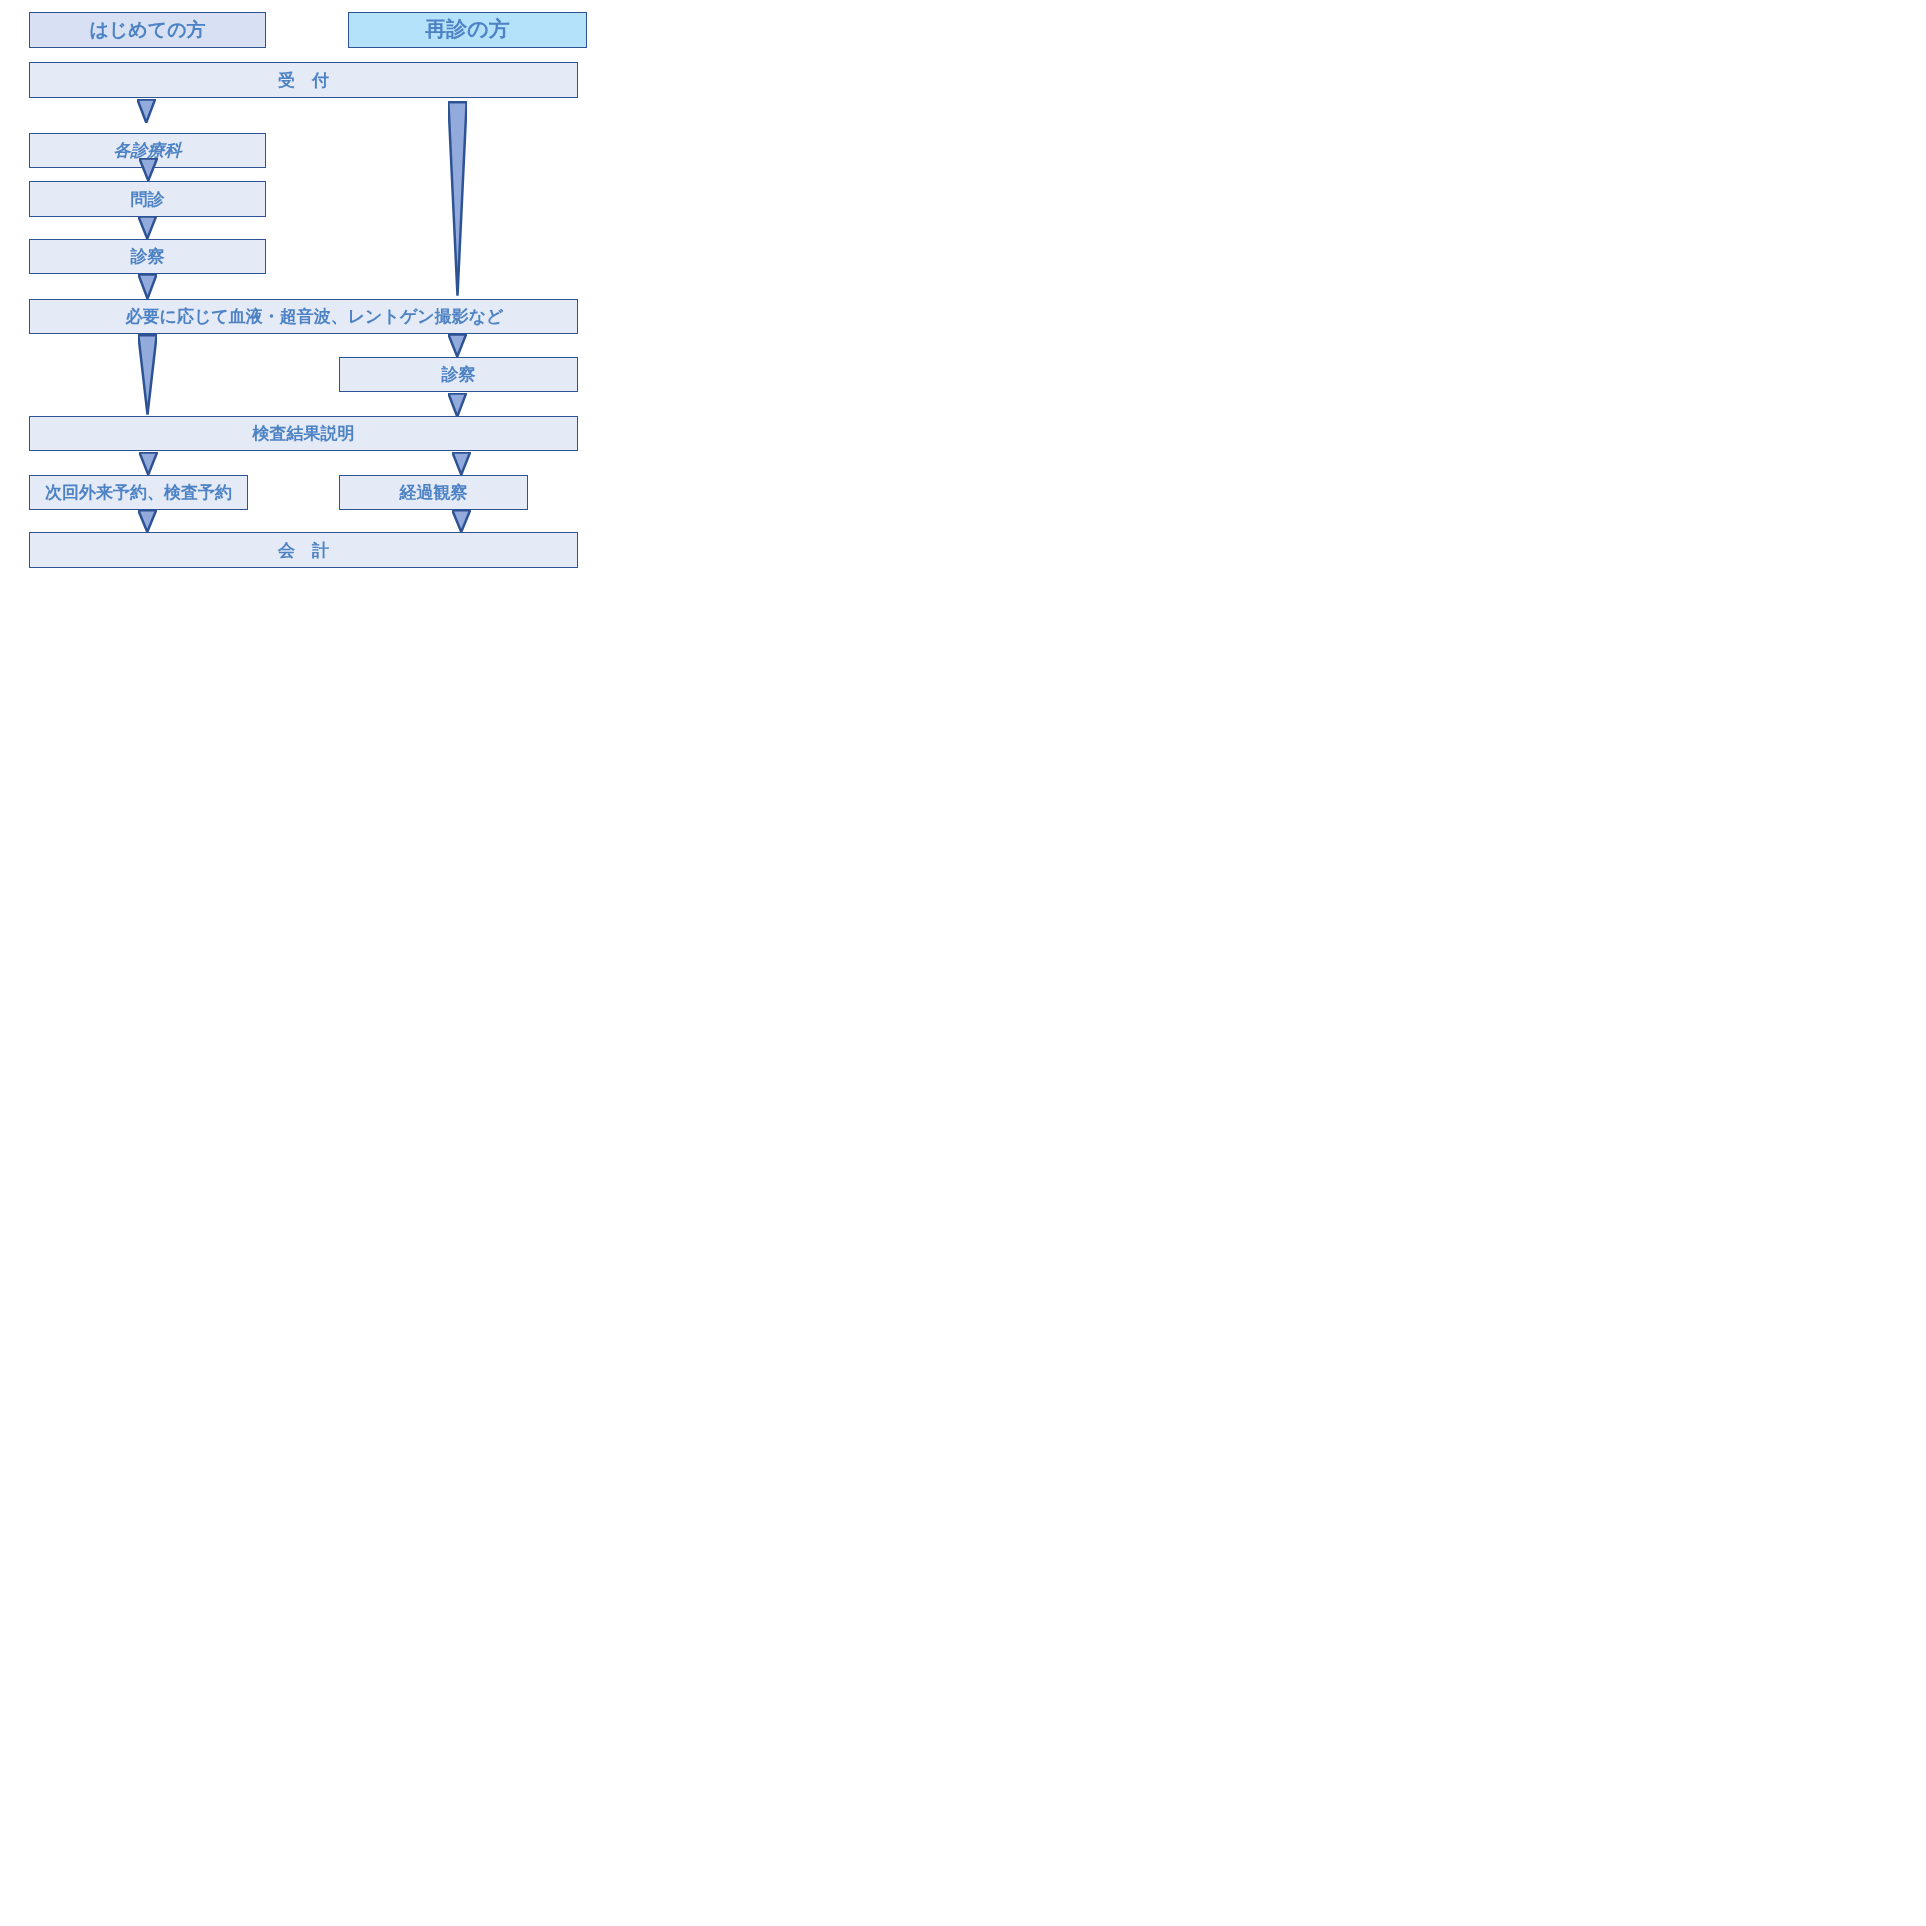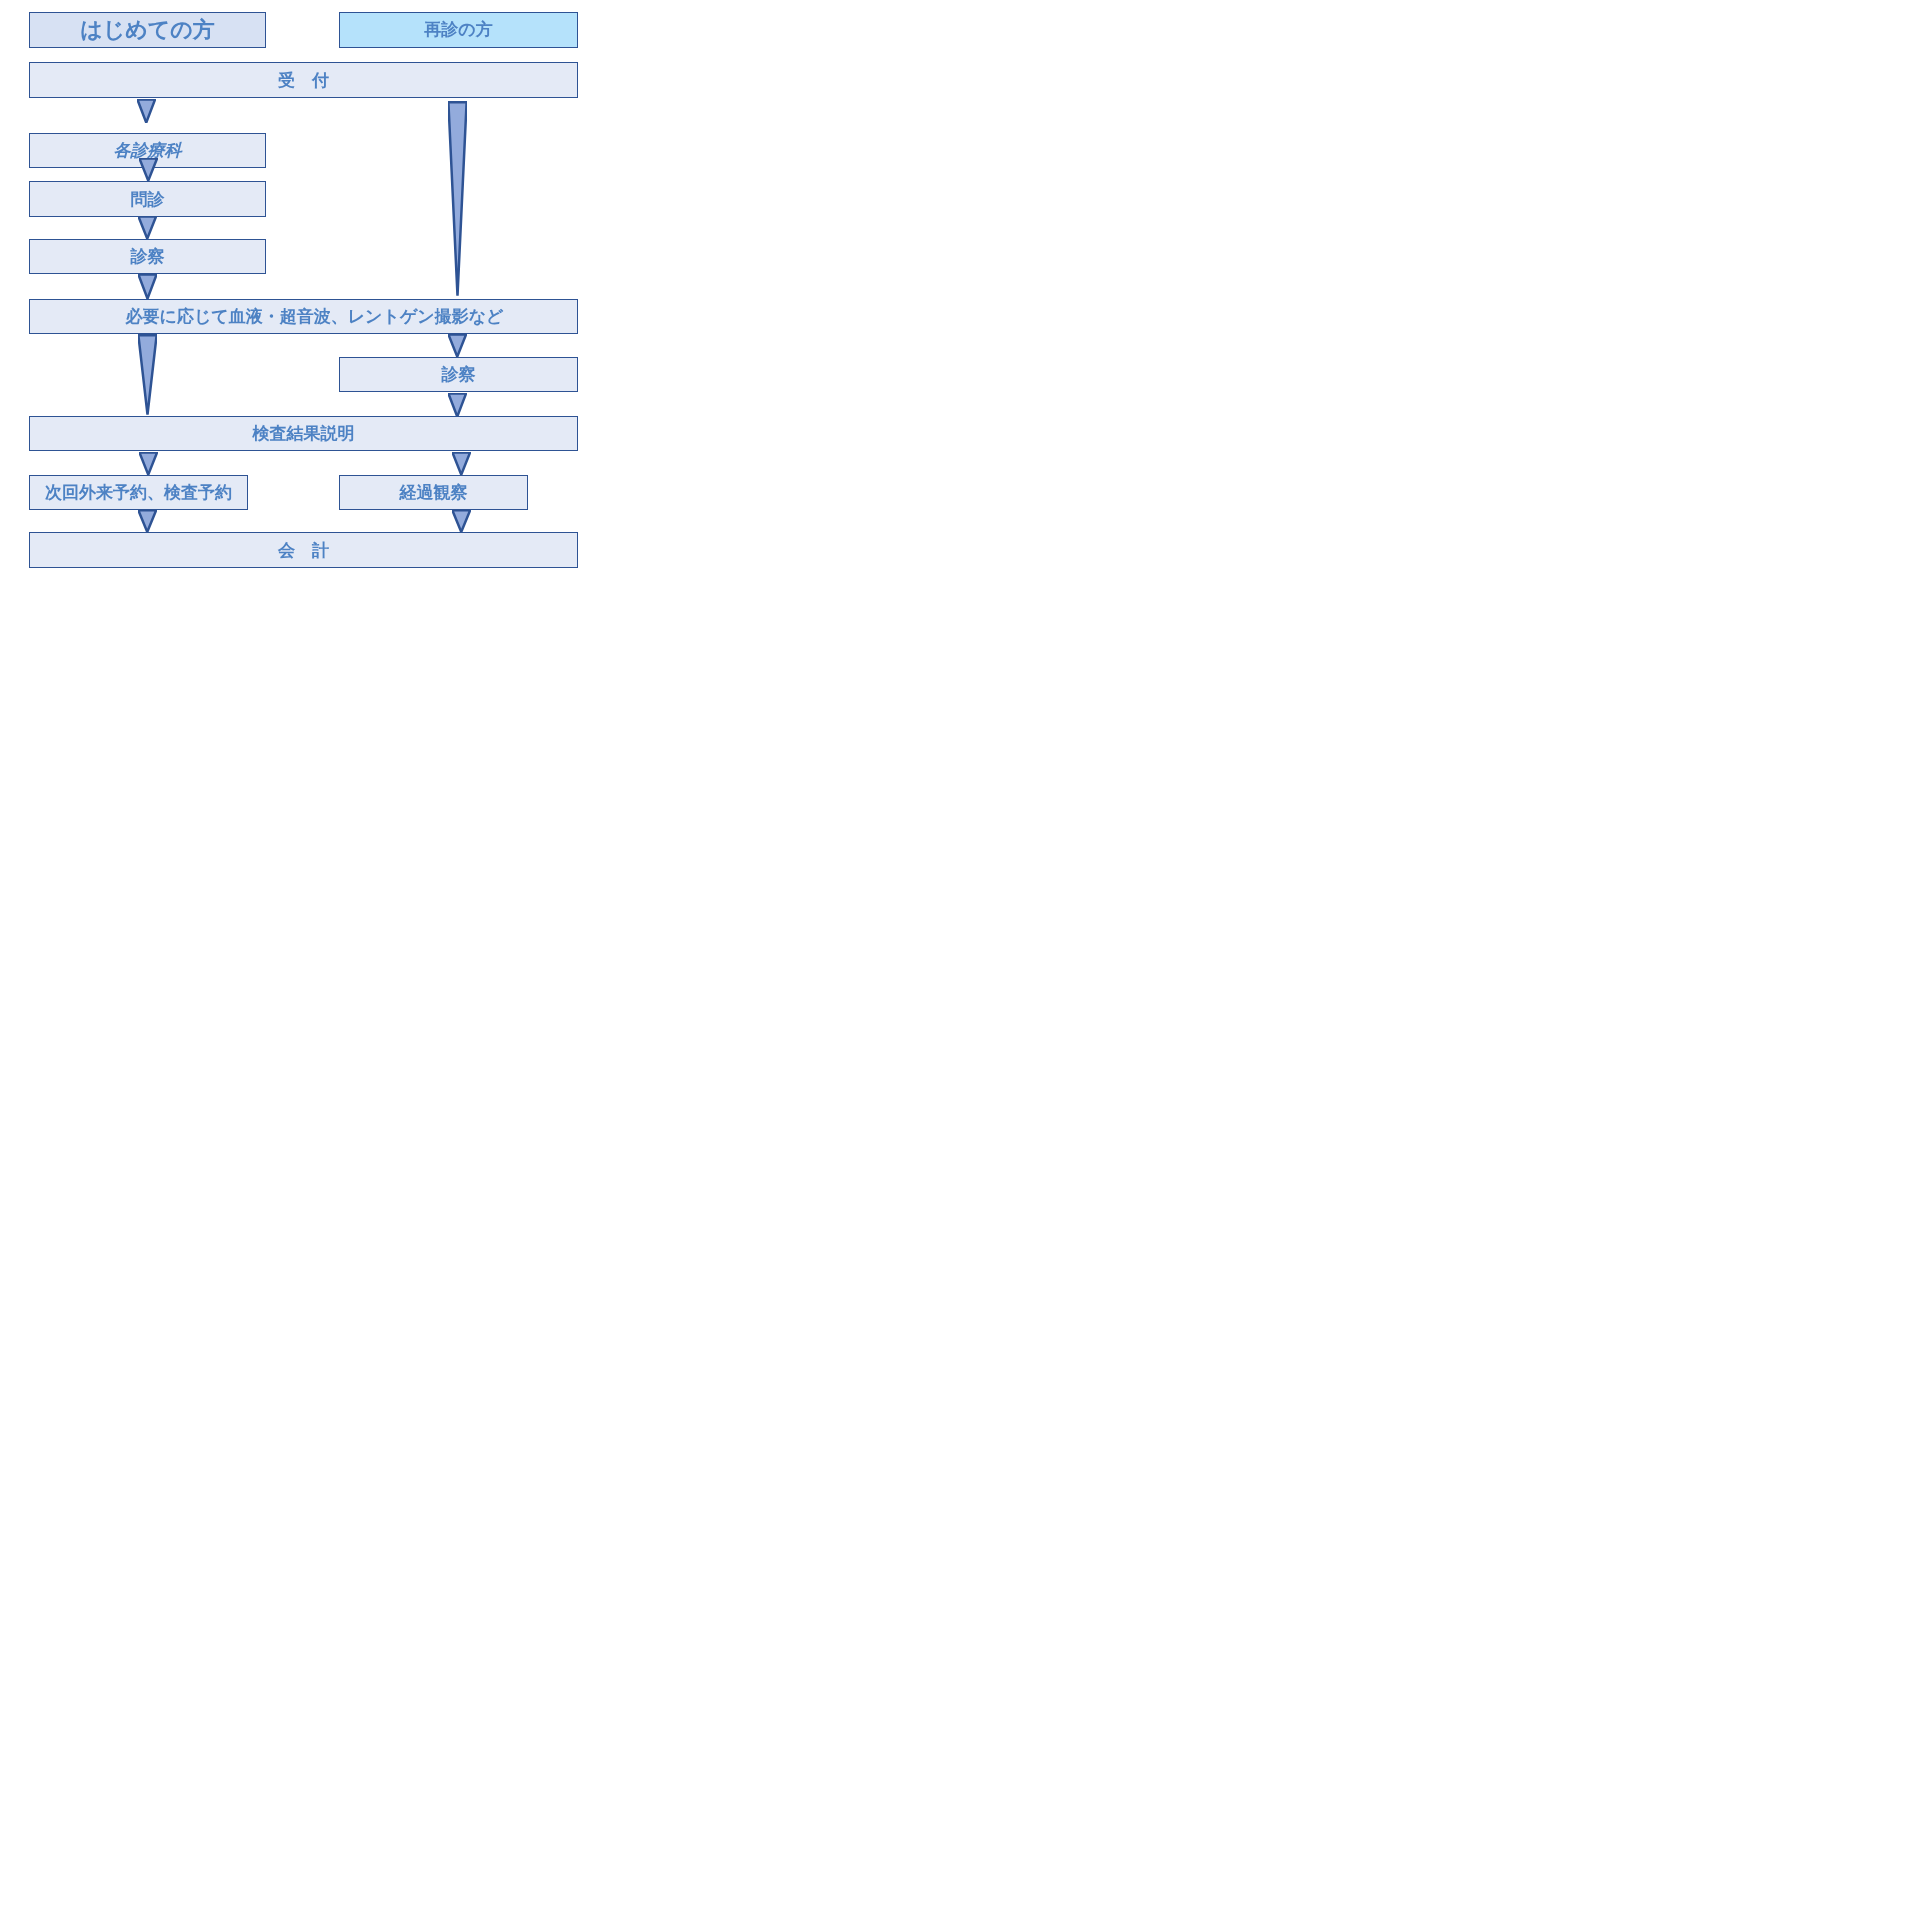--- a/index.html
+++ b/index.html
@@ -32,22 +32,22 @@
     border:0.8px solid var(--box-border);
     display:flex;
     align-items:center;
     justify-content:center;
     color:var(--text);
     font-weight:bold;
     font-size:17px;
     line-height:1;
     white-space:nowrap;
   }
-  .box.header-first{ background:var(--header-first-fill); font-size:22px; }
-  .box.header-revisit{ background:var(--header-revisit-fill); font-size:17px; }
+  .box.header-first{ background:var(--header-first-fill); font-size:19px; }
+  .box.header-revisit{ background:var(--header-revisit-fill); font-size:21px;margin-left:9px; }
   .arrow{
     position:absolute;
     display:block;
   }
   .arrow polygon{
     fill:var(--arrow-fill);
     stroke:var(--arrow-border);
     stroke-width:2.5;
     stroke-linejoin:miter;
     vector-effect:non-scaling-stroke;

